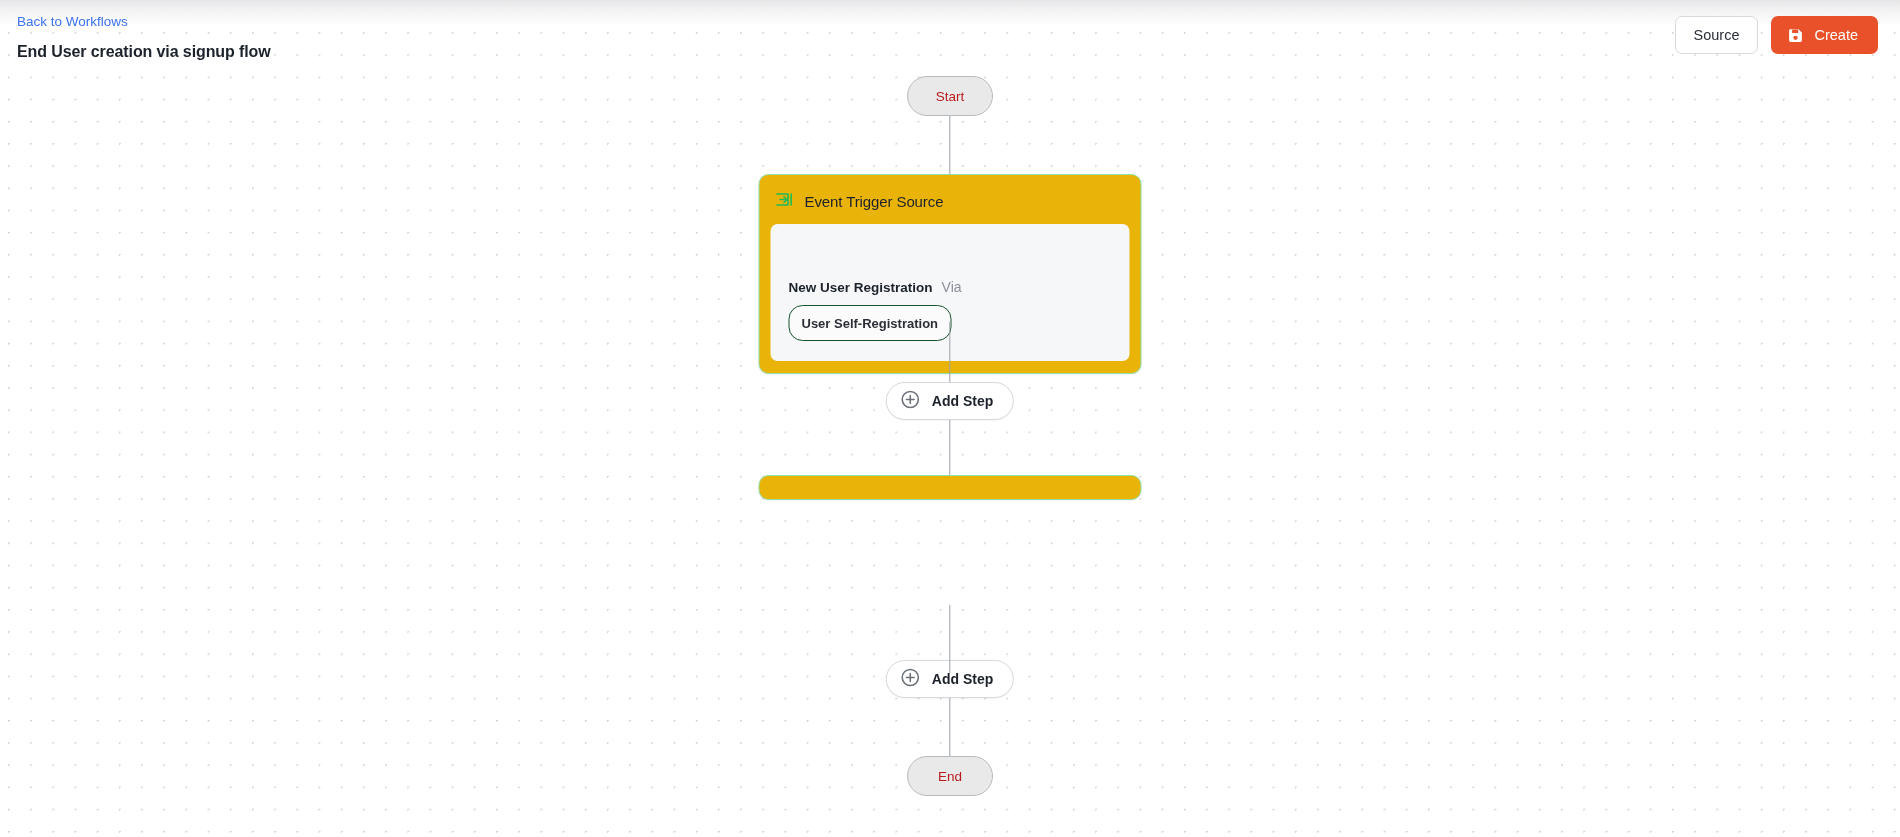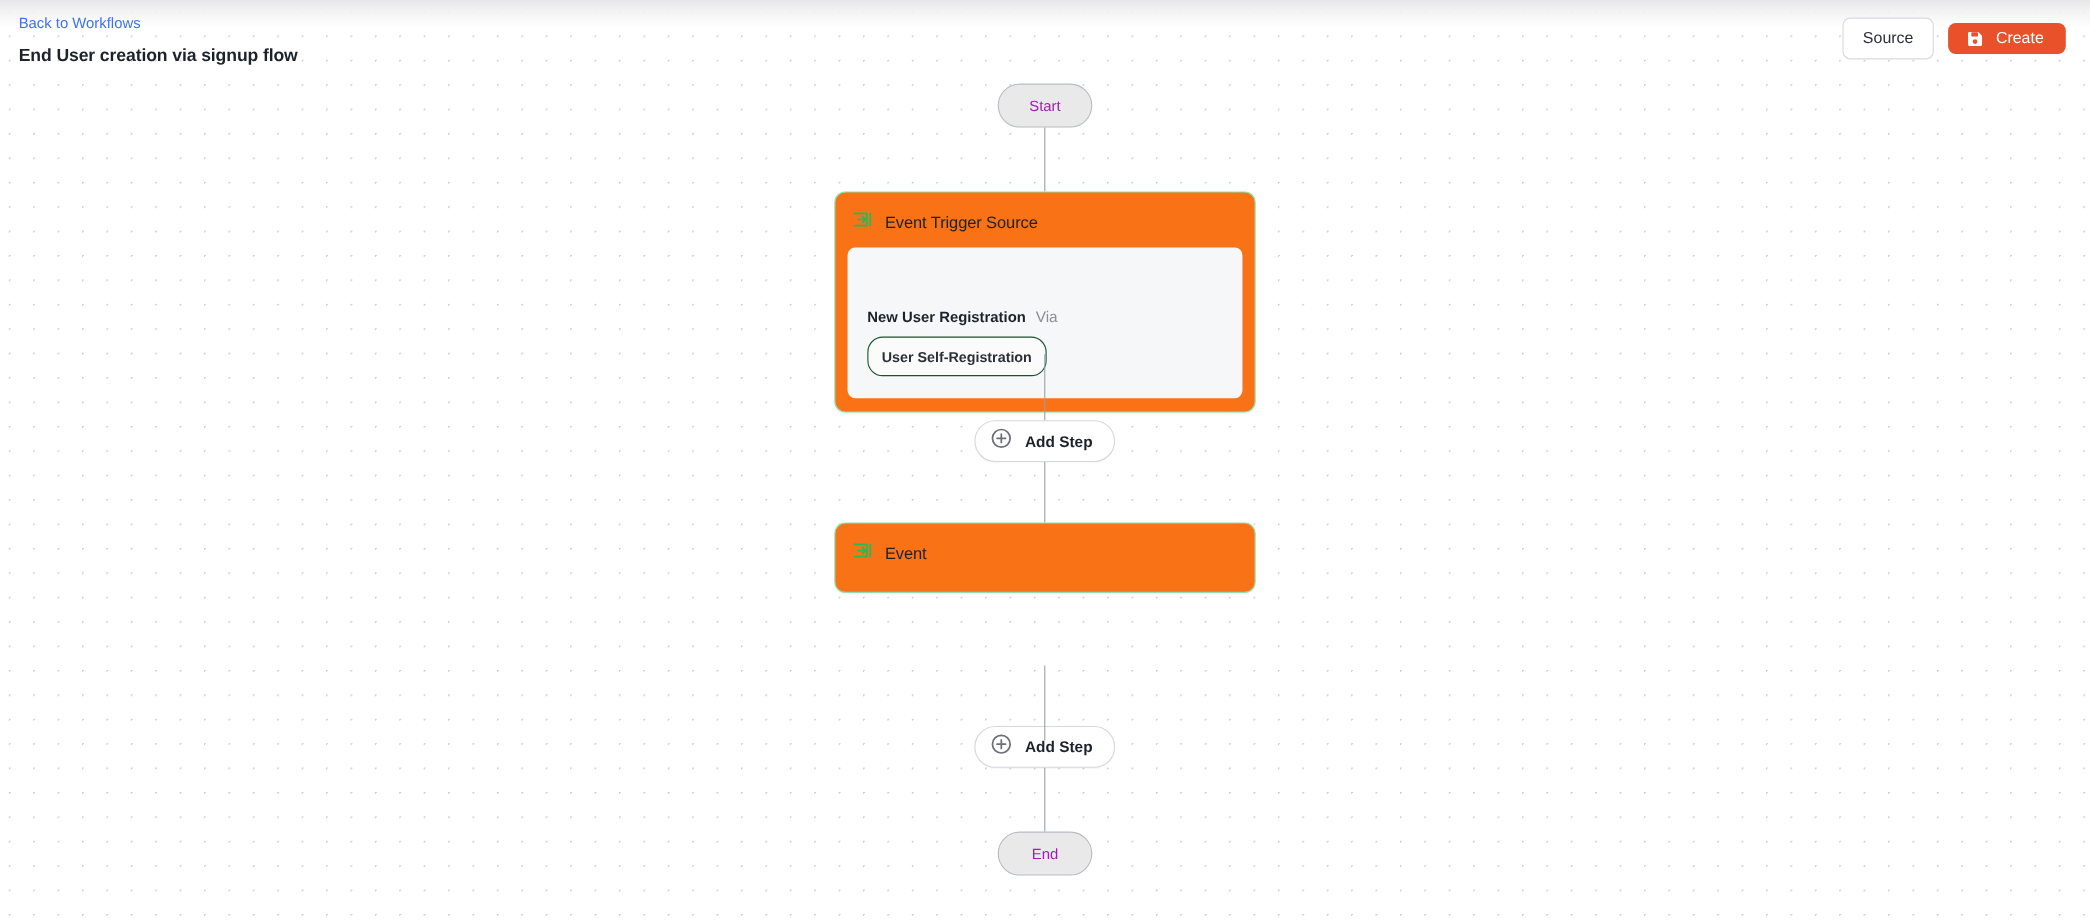--- a/index.html
+++ b/index.html
@@ -96,21 +96,21 @@
     font-family: "Liberation Sans", sans-serif;
     font-size: 14.5px;
     color: #2b3038;
     cursor: pointer;
     display: flex;
     align-items: center;
     justify-content: center;
   }
 
   .btn-create {
-    height: 28px;
+    height: 38px;
     padding: 0 20px 0 16px;
     background: #e8512a;
     border: none;
     border-radius: 7px;
     font-family: "Liberation Sans", sans-serif;
     font-size: 14.5px;
     font-weight: 500;
     color: #ffffff;
     cursor: pointer;
     display: flex;
@@ -150,30 +150,30 @@
   .terminal {
     width: 86px;
     height: 40px;
     border-radius: 22px;
     background: #e9e9ea;
     border: 1px solid #b7bcc2;
     display: flex;
     align-items: center;
     justify-content: center;
     font-size: 13.5px;
-    color: #a21caf;
+    color: #b91c1c;
     cursor: pointer;
     z-index: 2;
     position: relative;
   }
 
   
   .card {
     width: 383px;
-    background: #f97316;
+    background: #eab308;
     border: 1px solid #8fe0a9;
     border-radius: 10px;
     padding: 11px 11px 12px 11px;
     box-shadow: 0 1px 2px rgba(16,24,40,0.05);
     z-index: 2;
     position: relative;
   }
 
   .card-head {
     display: flex;
@@ -301,31 +301,20 @@
         </svg>
       </span>
       <span class="add-step-label">Add Step</span>
     </div>
   </div>
 
   <div class="connector" style="top:420px; height:55px;"></div>
 
   <div class="node-wrap" style="top:475px;">
     <div class="card">
-      <div class="card-head">
-        <span class="icon">
-          <svg width="19" height="19" viewBox="0 0 24 24" fill="none" stroke="#22bb55" stroke-width="2.1" stroke-linecap="round" stroke-linejoin="round">
-            <path d="M3 5h14v14H3"></path>
-            <path d="M21 5v14"></path>
-            <path d="M7 12h8"></path>
-            <path d="M12 8.5 15.6 12 12 15.5"></path>
-          </svg>
-        </span>
-        <span class="card-head-title">Event</span>
-      </div>
     </div>
   </div>
 
   <div class="connector" style="top:605px; height:68px;"></div>
 
   <div class="node-wrap" style="top:660px;">
     <div class="add-step">
       <span class="icon">
         <svg width="21" height="21" viewBox="0 0 24 24" fill="none" stroke="#6b7079" stroke-width="1.8" stroke-linecap="round">
           <circle cx="12" cy="12" r="9.2"></circle>

